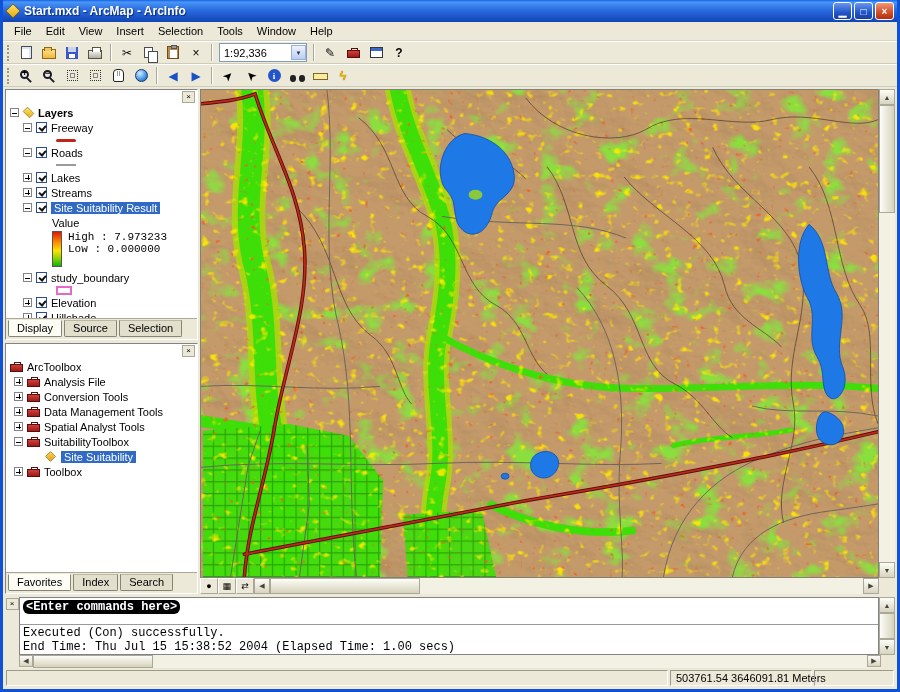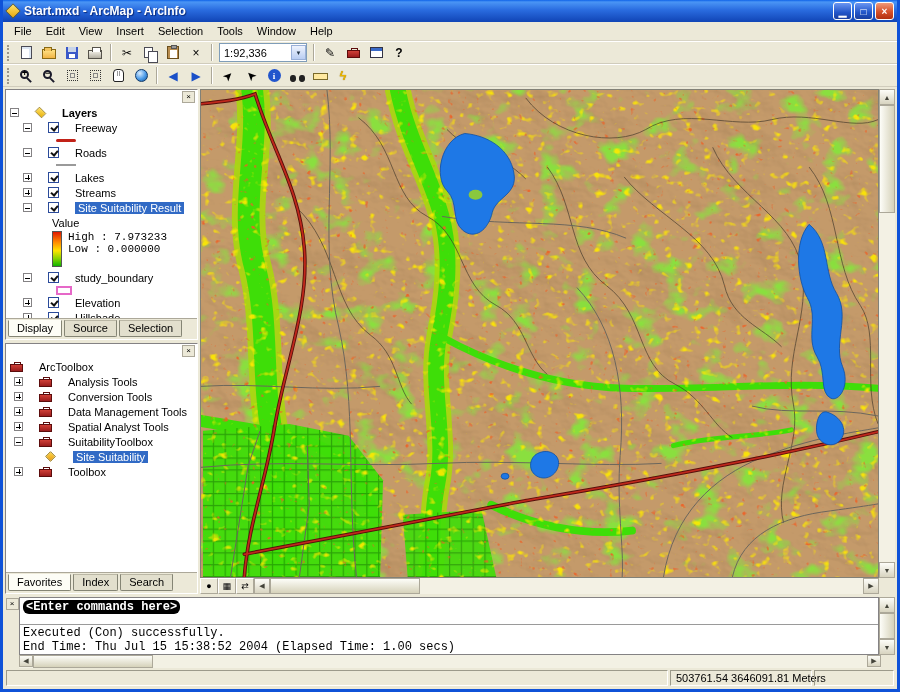--- a/index.html
+++ b/index.html
@@ -66,21 +66,21 @@
   .tbx-icon::before{content:"";position:absolute;top:-3px;left:3px;width:5px;height:2px;border:1px solid #5c0c0c;border-bottom:none;}
   .model-icon{width:9px;height:9px;background:linear-gradient(135deg,#ffd84a,#e89a10);border:1px solid #8a6a00;transform:rotate(45deg) scale(.85);flex:none;margin:0 2px;}
   .layers-icon{width:11px;height:11px;background:linear-gradient(135deg,#ffe36a,#e8b00a);border:1px solid #8a6a00;transform:rotate(45deg) scale(.9,.6);flex:none;}
   
   .main{flex:1;display:flex;gap:2px;padding:2px;min-height:0;}
   .leftcol{width:193px;flex:none;display:flex;flex-direction:column;gap:3px;min-height:0;}
   .panel{flex:1;display:flex;flex-direction:column;background:#fff;border:1px solid;border-color:#848284 #fff #fff #848284;min-height:0;}
   .panel-top{height:14px;flex:none;display:flex;justify-content:flex-end;align-items:center;padding-right:2px;background:#fff;}
   .pclose{width:13px;height:12px;border:1px solid #aca899;background:#ece9d8;display:flex;align-items:center;justify-content:center;font-size:8px;line-height:1;}
   .tree{flex:1;overflow:hidden;padding:1px 0 0 0;}
-  .trow{display:flex;align-items:center;gap:16px;height:15px;white-space:nowrap;}
+  .trow{display:flex;align-items:center;gap:4px;height:15px;white-space:nowrap;}
   .ind0{padding-left:4px;}.ind1{padding-left:17px;}.ind2{padding-left:46px;}.symrow{padding-left:50px;height:10px;}
   .tind1{padding-left:8px;}.tind2{padding-left:38px;}
   .pm{width:9px;height:9px;border:1px solid #848284;background:#fff;position:relative;flex:none;}
   .pm::before{content:"";position:absolute;left:1px;right:1px;top:3.5px;height:1px;background:#000;}
   .pm.plus::after{content:"";position:absolute;top:1px;bottom:1px;left:3.5px;width:1px;background:#000;}
   .cb{width:11px;height:11px;border:1px solid #2a4a9a;background:#fff;position:relative;flex:none;}
   .cb::after{content:"";position:absolute;left:2px;top:2px;width:5px;height:3px;border-left:2px solid #111;border-bottom:2px solid #111;transform:rotate(-50deg);}
   .sel-row{background:#316ac5;color:#fff;padding:0 3px;}
   .bold{font-weight:bold;}
   .sym-freeway{width:20px;height:3px;background:#c22218;border-radius:2px;}
@@ -346,21 +346,21 @@
             </span>
         </div>
         <div class="tree">
           <div class="trow ind0">
             <span class="tbx-icon"></span>
             <span>ArcToolbox</span>
           </div>
           <div class="trow tind1">
             <span class="pm plus"></span>
             <span class="tbx-icon"></span>
-            <span>Analysis Tools</span>
+            <span>Analysis File</span>
           </div>
           <div class="trow tind1">
             <span class="pm plus"></span>
             <span class="tbx-icon"></span>
             <span>Conversion Tools</span>
           </div>
           <div class="trow tind1">
             <span class="pm plus"></span>
             <span class="tbx-icon"></span>
             <span>Data Management Tools</span>

